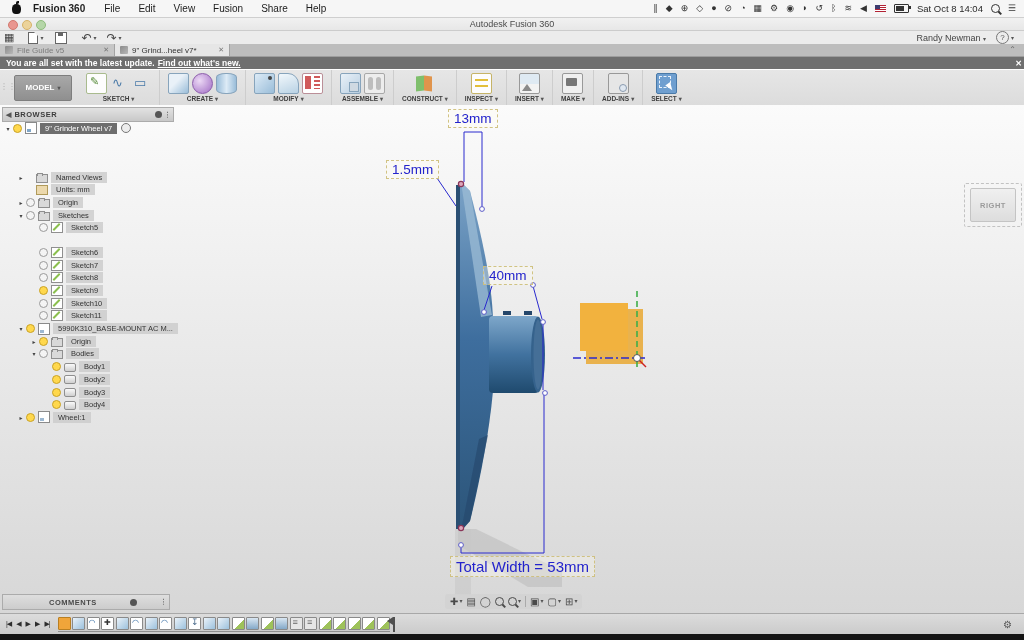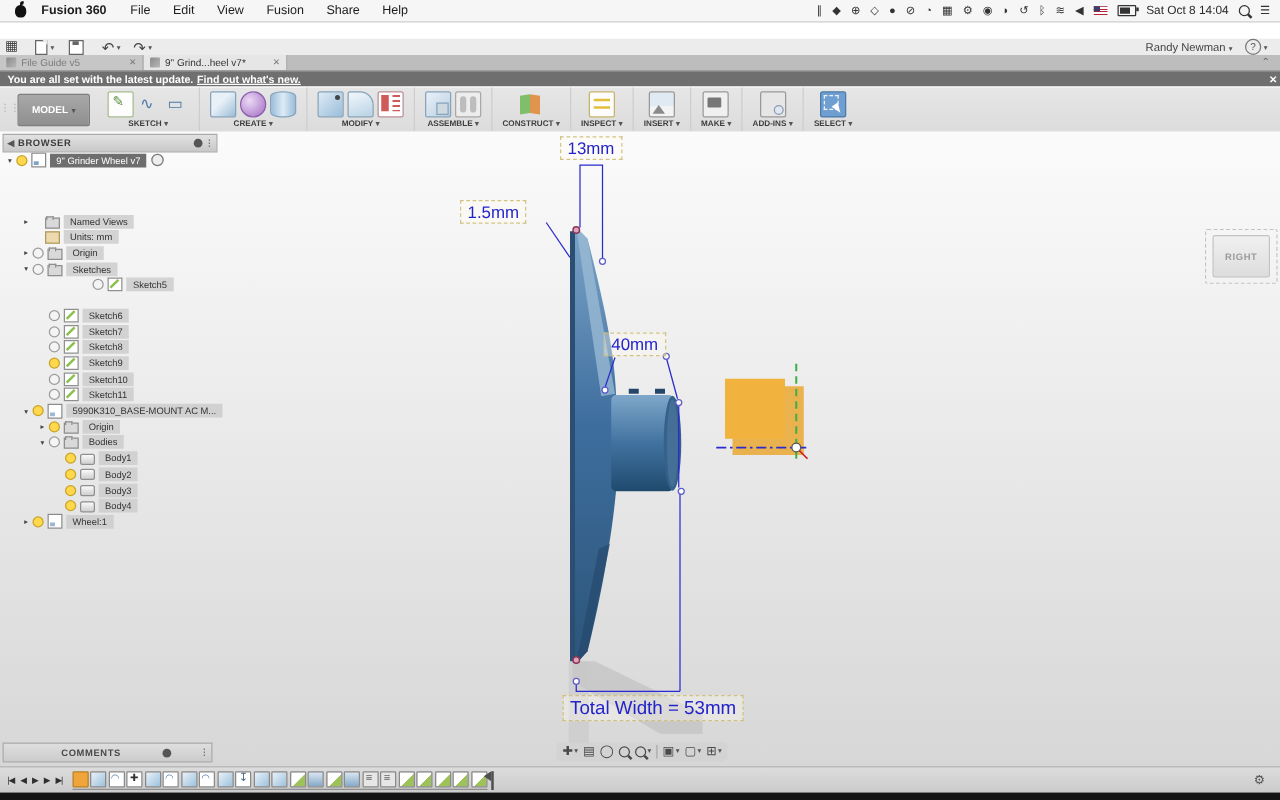--- a/index.html
+++ b/index.html
@@ -217,20 +217,26 @@
           <span class="si">◀</span>
           <span class="si si-flag"></span>
           <span class="si si-battery"></span>
         </span>
       <span id="clock">Sat Oct 8 14:04</span>
       <span class="mag"></span>
       <span class="si">☰</span>
     </span>
   </div>
 
+  <div id="titlebar" class="abs">
+    <span class="tlight" id="tl-close"></span>
+    <span class="tlight" id="tl-min"></span>
+    <span class="tlight" id="tl-max"></span>
+    <span>Autodesk Fusion 360</span>
+  </div>
 
   <div id="quickbar" class="abs">
     <span class="qi qi-grid">▦</span>
     <span class="qi" style="margin-left:8px;">
         <span class="qi-doc"></span>
         <span class="caret">▾</span>
       </span>
     <span class="qi" style="margin-left:6px;">
         <span class="qi-save"></span>
       </span>
@@ -404,21 +410,21 @@
         <circle cx="482" cy="104" r="2.4" fill="#fff" stroke="#5c5cc8" stroke-width="1"></circle>
         <circle cx="484" cy="207" r="2.4" fill="#fff" stroke="#5c5cc8" stroke-width="1"></circle>
         <circle cx="533" cy="180" r="2.4" fill="#fff" stroke="#5c5cc8" stroke-width="1"></circle>
         <circle cx="543" cy="217" r="2.4" fill="#fff" stroke="#5c5cc8" stroke-width="1"></circle>
         <circle cx="545" cy="288" r="2.4" fill="#fff" stroke="#5c5cc8" stroke-width="1"></circle>
         <circle cx="461" cy="440" r="2.4" fill="#fff" stroke="#5c5cc8" stroke-width="1"></circle>
       </g>
     </svg>
 
     <div class="dim" style="left:448px;top:4px;">13mm</div>
-    <div class="dim" style="left:368px;top:55px;">1.5mm</div>
+    <div class="dim" style="left:386px;top:55px;">1.5mm</div>
     <div class="dim" style="left:483px;top:161px;">40mm</div>
     <div class="dim" id="dim-total" style="left:450px;top:451px;">Total Width = 53mm</div>
 
     <div id="viewcube-box" class="abs">
       <div id="viewcube-face">RIGHT</div>
     </div>
   </div>
 
   <div id="browser" class="abs">
     <div id="browser-header">
@@ -452,21 +458,21 @@
     <span class="bulb bulb-off"></span>
     <span class="ticon ti-folder"></span>
     <span class="tlabel">Origin</span>
   </div>
         <div class="tree-row" style="padding-left: 15px;">
     <span class="expander">▾</span>
     <span class="bulb bulb-off"></span>
     <span class="ticon ti-folder"></span>
     <span class="tlabel">Sketches</span>
   </div>
-        <div class="tree-row" style="padding-left: 28px; justify-content: center;">
+        <div class="tree-row" style="padding-left: 28px;">
     <span class="expander" style="visibility: hidden;"></span>
     <span class="bulb bulb-off"></span>
     <span class="ticon ti-sketch"></span>
     <span class="tlabel">Sketch5</span>
   </div>
         <div class="tree-row" style="padding-left: 28px; margin-top: 12px;">
     <span class="expander" style="visibility: hidden;"></span>
     <span class="bulb bulb-off"></span>
     <span class="ticon ti-sketch"></span>
     <span class="tlabel">Sketch6</span>

